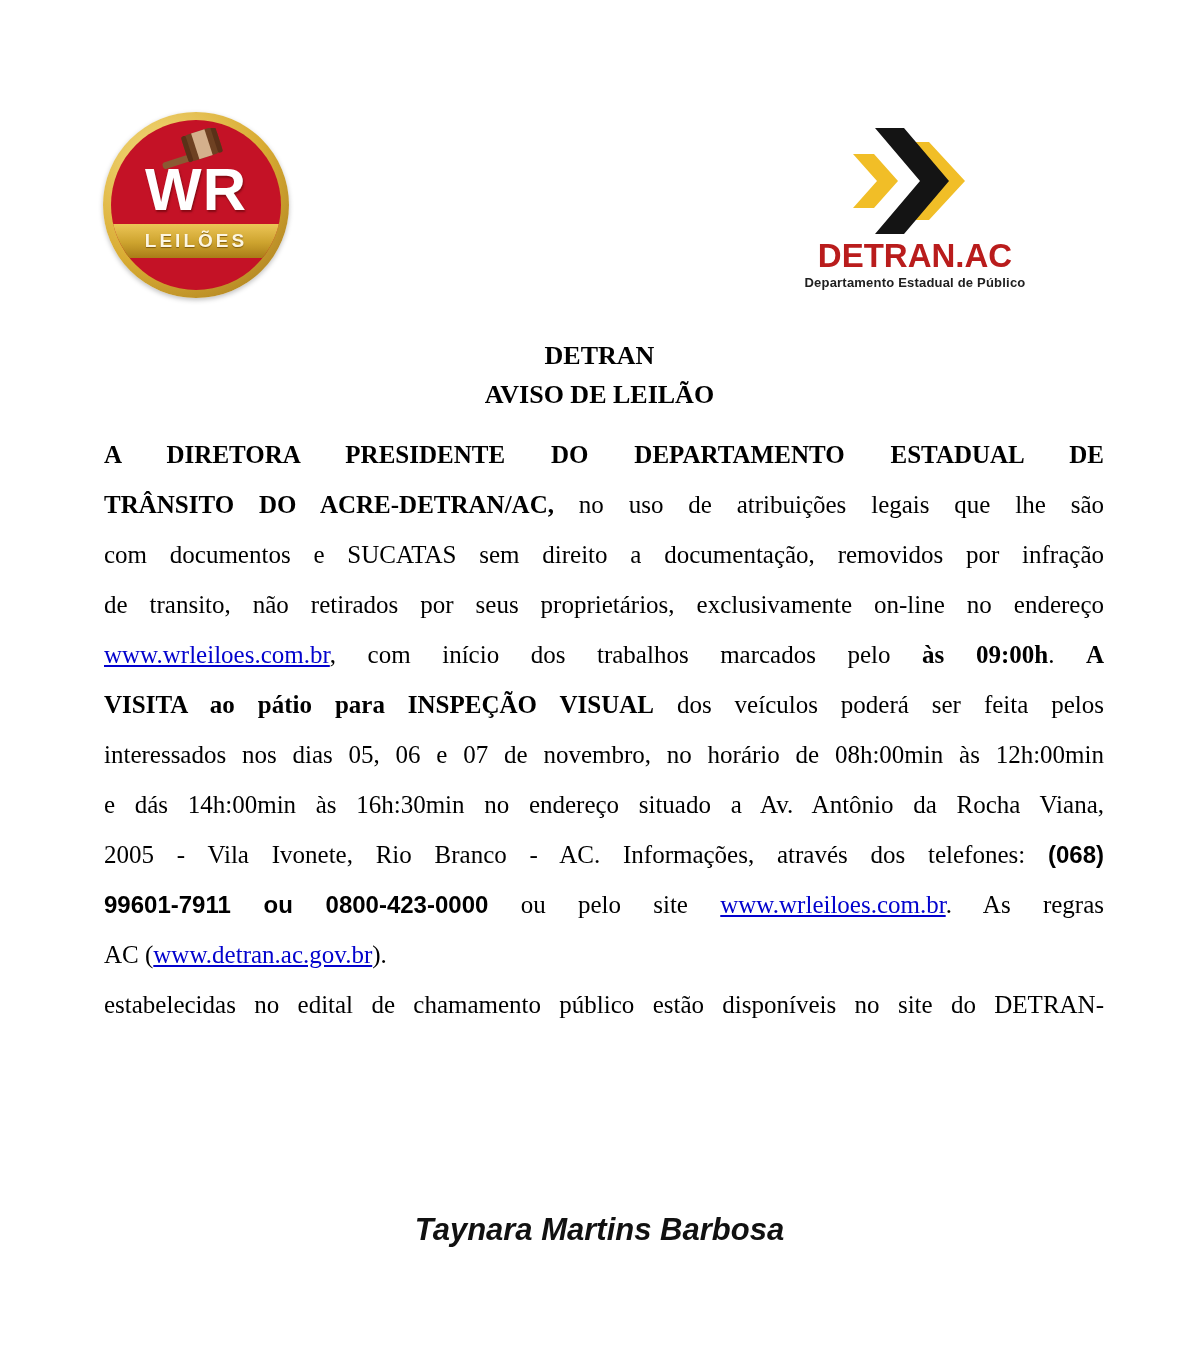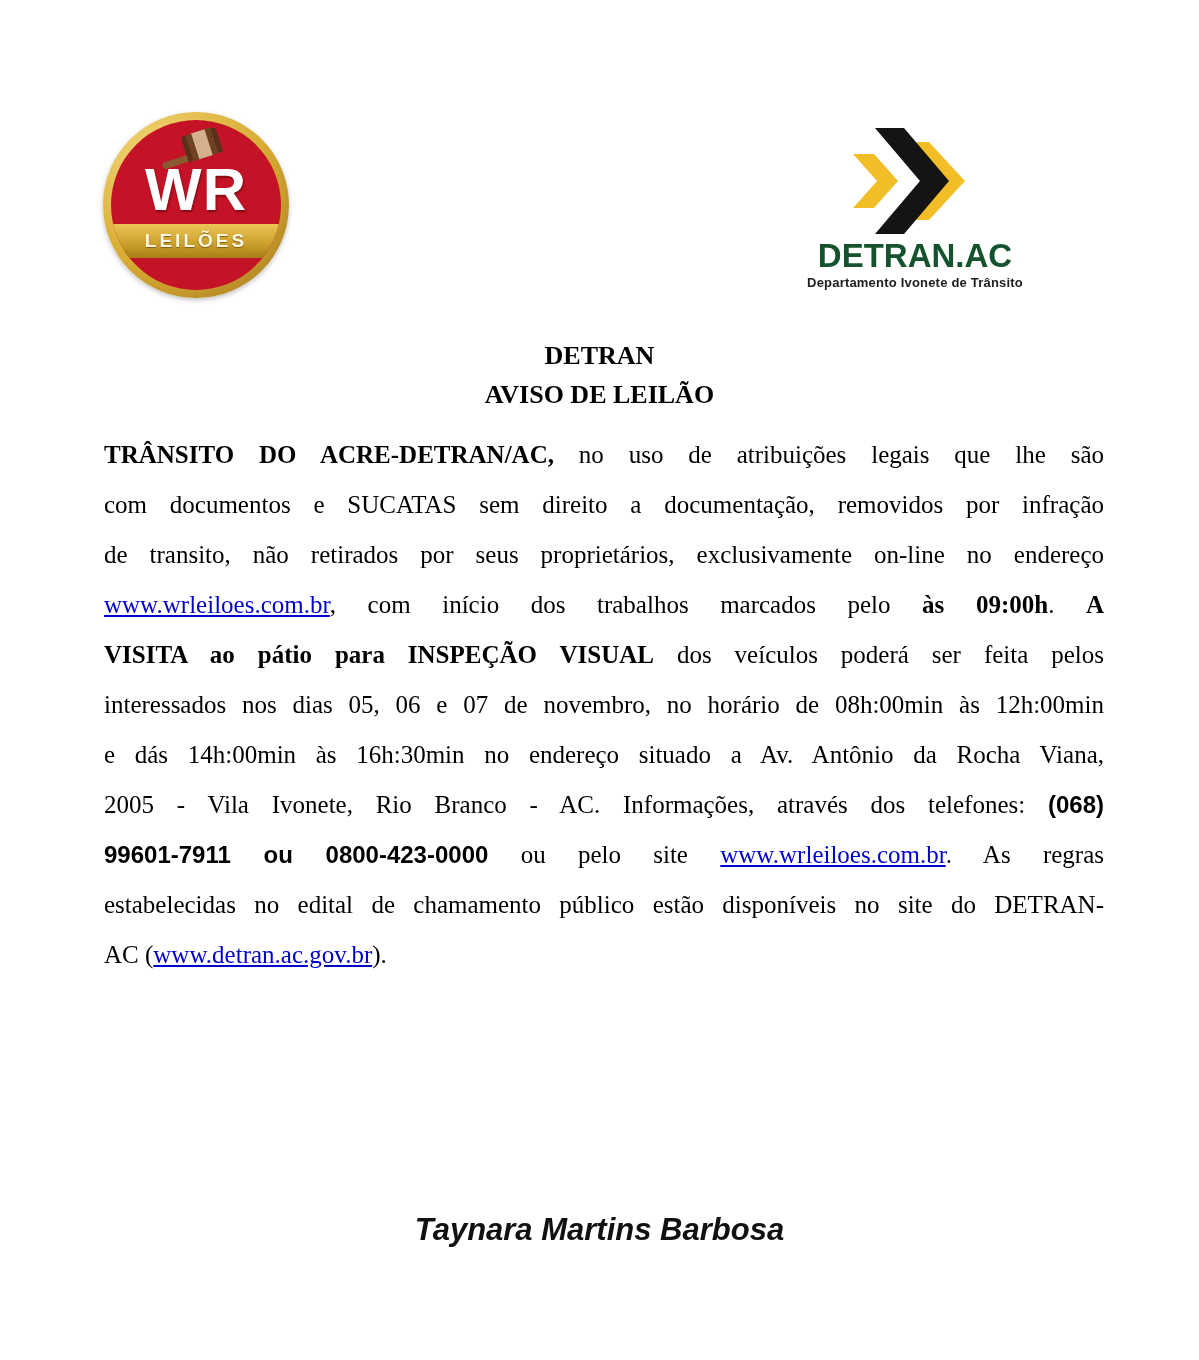--- a/index.html
+++ b/index.html
@@ -38,21 +38,21 @@
     font-family: "Liberation Sans", sans-serif; font-weight: bold;
     font-size: 19px; letter-spacing: 3px; color: #fdf6e1;
     text-shadow: 0 1px 1px rgba(120,85,10,0.9);
   }
 
   
   .detran-logo { position: absolute; left: 804px; top: 126px; width: 222px; text-align: center; }
   .detran-chevrons { display: block; margin: 0 auto; }
   .detran-title {
     font-family: "Liberation Sans", sans-serif; font-weight: bold;
-    font-size: 33px; line-height: 34px; color: #14532d; letter-spacing: 0px; margin-top: 3px;
+    font-size: 33px; line-height: 34px; color: #b91c1c; letter-spacing: 0px; margin-top: 3px;
   }
   .detran-subtitle {
     font-family: "Liberation Sans", sans-serif; font-weight: bold;
     font-size: 13px; line-height: 16px; color: #202020; letter-spacing: 0.2px; margin-top: 2px;
   }
 
   
   .doc-title {
     position: absolute; top: 336px; left: 0; width: 100%; text-align: center;
     font-weight: bold; font-size: 26px; line-height: 39px; color: #000;
@@ -102,37 +102,38 @@
     </div>
   </div>
 
   <div class="detran-logo">
     <svg class="detran-chevrons" width="136" height="110" viewBox="0 0 136 110">
       <polygon points="6,28 27,28 51,55 27,82 6,82 30,55" fill="#f1be27"></polygon>
       <polygon points="58,16 82,16 118,55 82,94 58,94 94,55" fill="#f1be27"></polygon>
       <polygon points="28,2 57,2 102,55 57,108 28,108 73,55" fill="#141414"></polygon>
     </svg>
     <div class="detran-title">DETRAN.AC</div>
-    <div class="detran-subtitle">Departamento Ivonete de Trânsito</div>
+    <div class="detran-subtitle">Departamento Estadual de Público</div>
   </div>
 
   <div class="doc-title">
     <div>DETRAN</div>
     <div>AVISO DE LEILÃO</div>
   </div>
 
   <div class="body-text">
+      <div class="line"><span class="seg-b">A DIRETORA PRESIDENTE DO DEPARTAMENTO ESTADUAL DE</span></div>
       <div class="line"><span class="seg-b">TRÂNSITO DO ACRE-DETRAN/AC,</span><span class="seg-r"> no uso de atribuições legais que lhe são</span></div>
       <div class="line"><span class="seg-r">com documentos e SUCATAS sem direito a documentação, removidos por infração</span></div>
       <div class="line"><span class="seg-r">de transito, não retirados por seus proprietários, exclusivamente on-line no endereço</span></div>
       <div class="line"><a class="seg-link">www.wrleiloes.com.br</a><span class="seg-r">, com início dos trabalhos marcados pelo </span><span class="seg-b">às 09:00h</span><span class="seg-r">. </span><span class="seg-b">A</span></div>
       <div class="line"><span class="seg-b">VISITA ao pátio para INSPEÇÃO VISUAL</span><span class="seg-r"> dos veículos poderá ser feita pelos</span></div>
       <div class="line"><span class="seg-r">interessados nos dias 05, 06 e 07 de novembro, no horário de 08h:00min às 12h:00min</span></div>
       <div class="line"><span class="seg-r">e dás 14h:00min às 16h:30min no endereço situado a Av. Antônio da Rocha Viana,</span></div>
       <div class="line"><span class="seg-r">2005 - Vila Ivonete, Rio Branco - AC. Informações, através dos telefones: </span><span class="seg-bs">(068)</span></div>
       <div class="line"><span class="seg-bs">99601-7911 ou 0800-423-0000</span><span class="seg-r"> ou pelo site </span><a class="seg-link">www.wrleiloes.com.br</a><span class="seg-r">. As regras</span></div>
+      <div class="line line-last"><span class="seg-r">AC (</span><a class="seg-link">www.detran.ac.gov.br</a><span class="seg-r">).</span></div>
       <div class="line"><span class="seg-r">estabelecidas no edital de chamamento público estão disponíveis no site do DETRAN-</span></div>
-      <div class="line line-last"><span class="seg-r">AC (</span><a class="seg-link">www.detran.ac.gov.br</a><span class="seg-r">).</span></div>
     </div>
 
   <div class="sig-name">Taynara Martins Barbosa</div>
 
 </div>
 
 </body></html>

